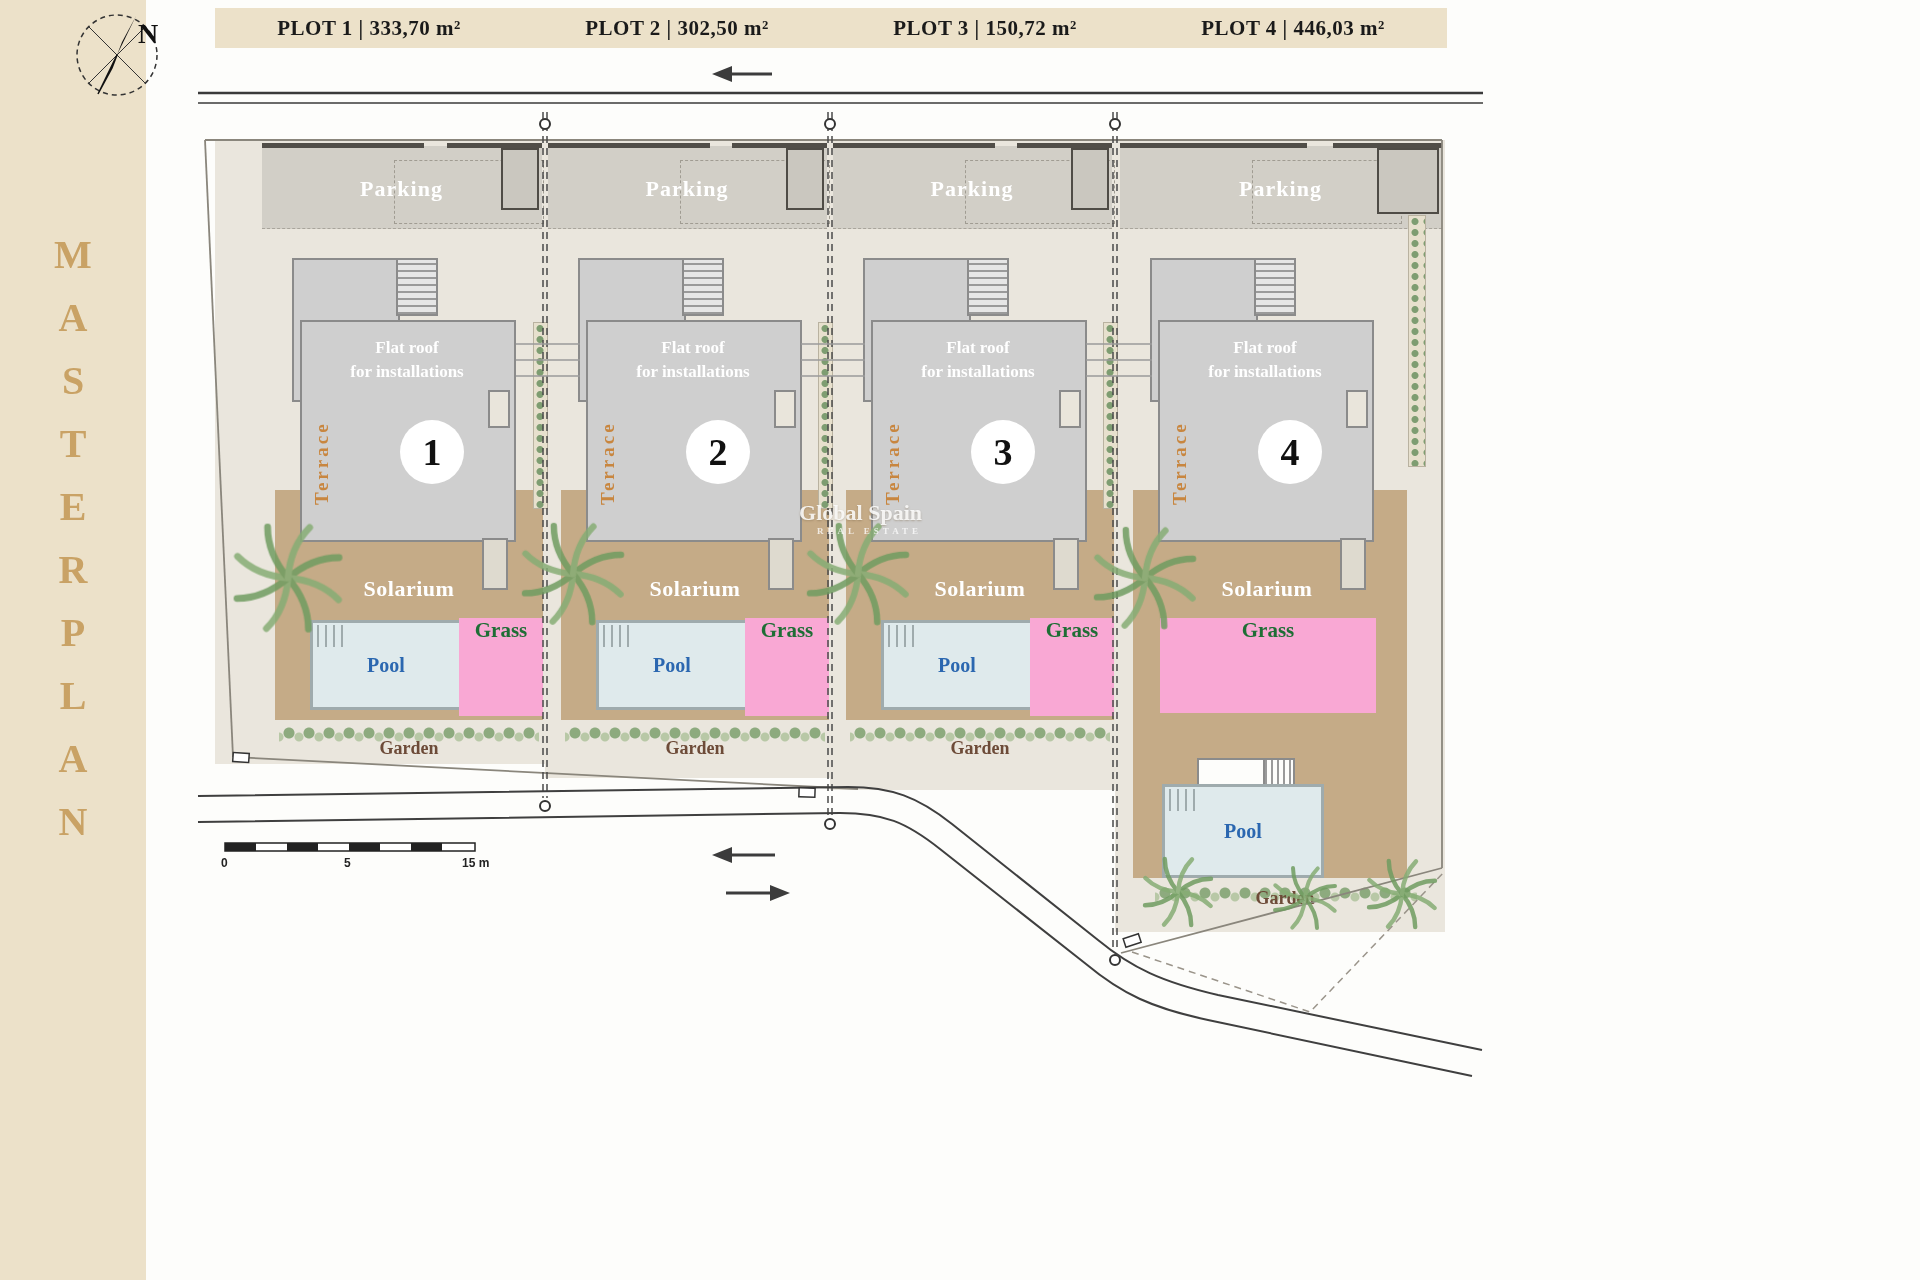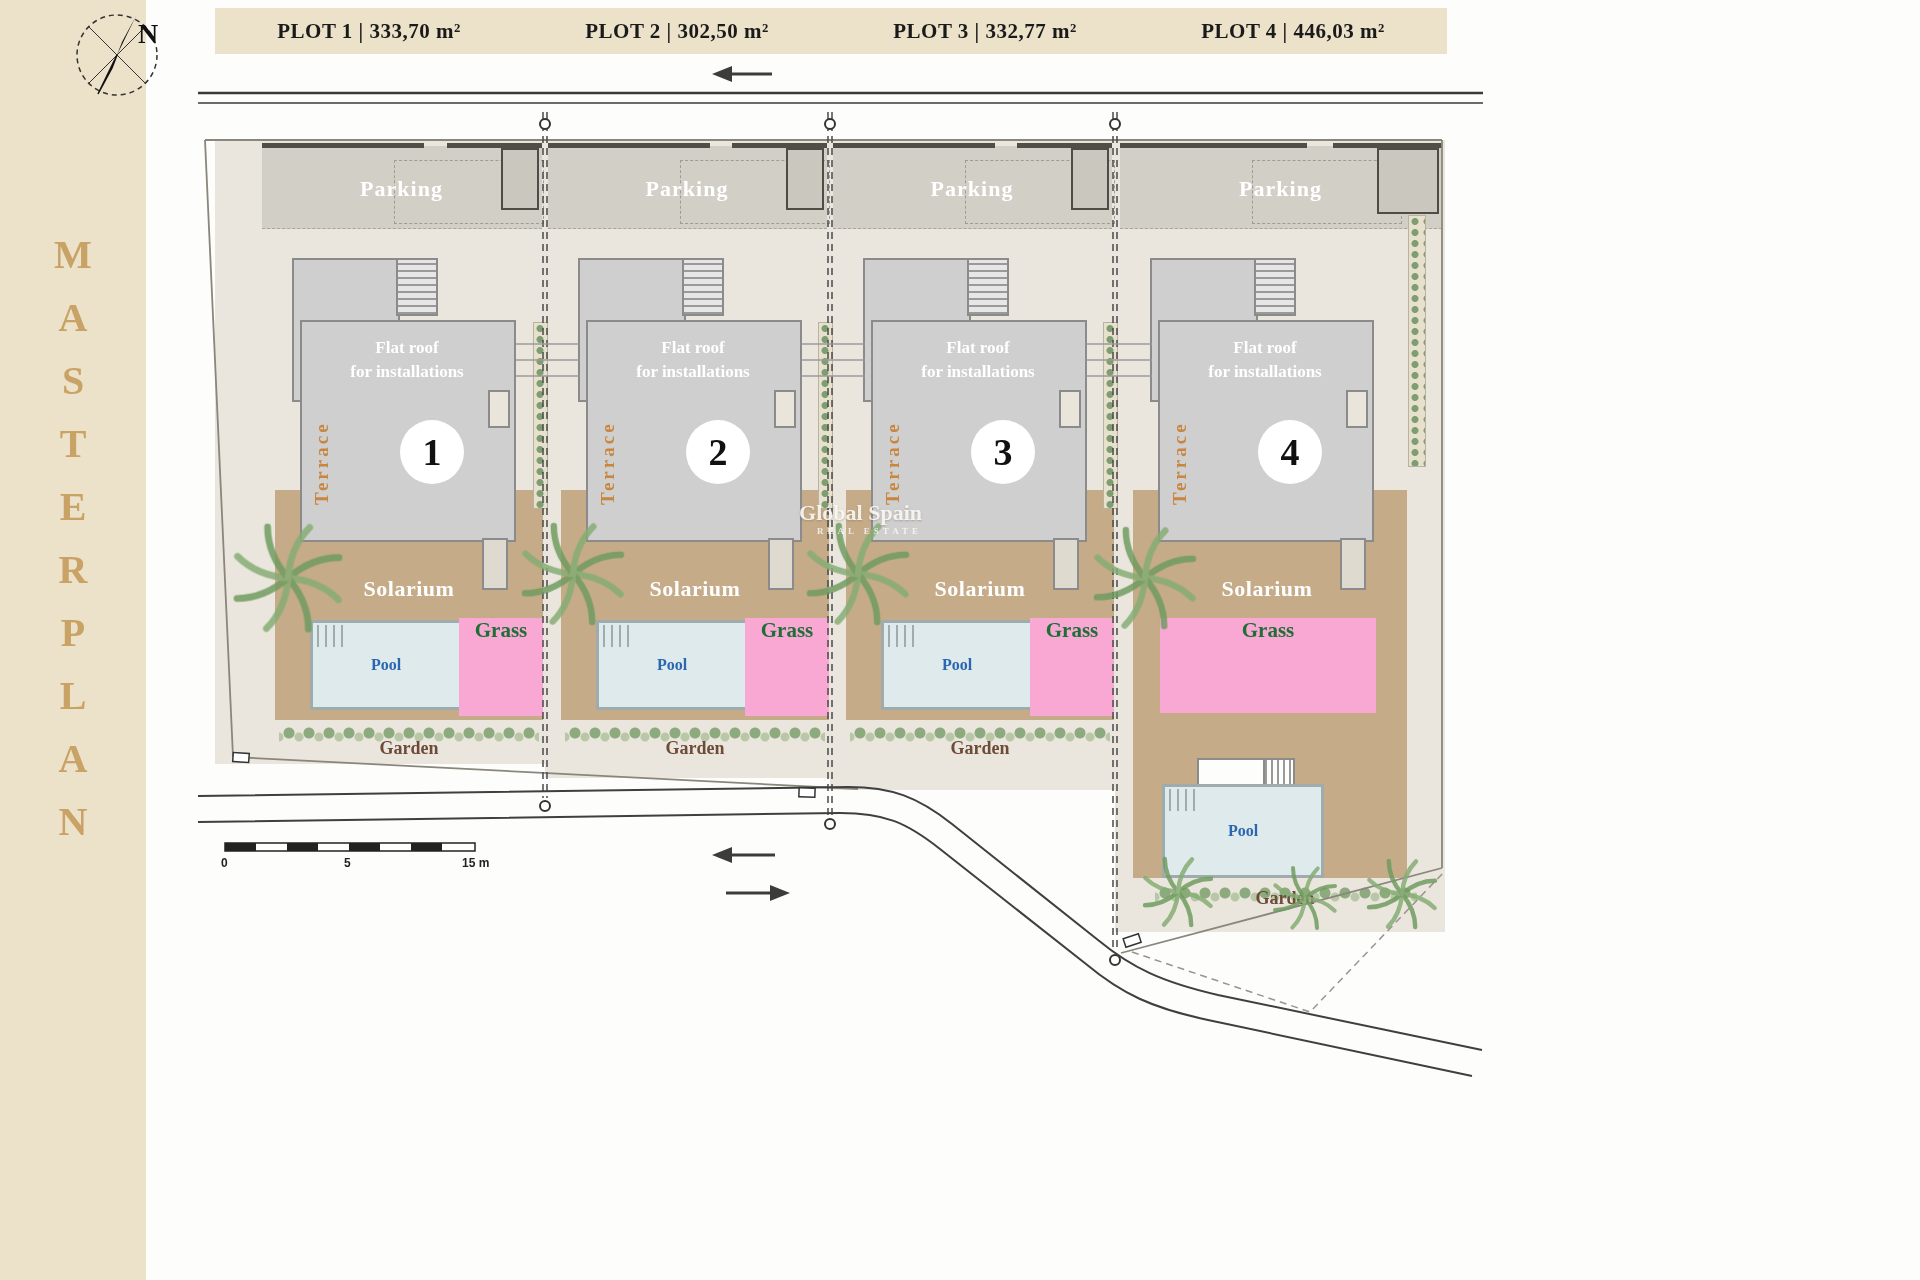--- a/index.html
+++ b/index.html
@@ -6,21 +6,21 @@
   #canvas{position:relative;width:1920px;height:1280px;background:#fdfdfb;overflow:hidden;
           font-family:"Liberation Serif","DejaVu Serif",serif;}
 
   
   #sidebar{position:absolute;left:0;top:0;width:146px;height:1280px;background:#ece1c9;}
   #sidebar-title{position:absolute;top:232px;left:50%;transform:translateX(-50%);
     writing-mode:vertical-lr;text-orientation:upright;font-size:40px;font-weight:bold;
     letter-spacing:18px;color:#c9a265;}
 
   
-  #header-bar{position:absolute;left:215px;top:8px;width:1232px;height:46px;background:#ece1c9;
+  #header-bar{position:absolute;left:215px;top:8px;width:1232px;height:40px;background:#ece1c9;
     display:flex;align-items:center;}
   .header-cell{flex:1;text-align:center;font-size:21px;font-weight:bold;color:#1a1a1a;letter-spacing:.5px;}
   #compass-n{position:absolute;left:138px;top:18px;font-size:28px;font-weight:bold;color:#111;}
 
   
   .plot{position:absolute;top:140px;background:#eae6dd;}
   #plot1{left:215px;width:330px;height:624px;--bx:44px;}
   #plot2{left:545px;width:285px;height:638px;--bx:0px;}
   #plot3{left:830px;width:285px;height:650px;--bx:0px;}
   #plot4{left:1115px;width:330px;height:792px;--bx:2px;}
@@ -51,21 +51,21 @@
     background:#fff;color:#111;font-size:38px;font-weight:bold;display:flex;align-items:center;justify-content:center;}
   .terrace{left:calc(52px + var(--bx));top:256px;height:134px;width:26px;writing-mode:vertical-rl;
     transform:rotate(180deg);text-align:center;color:#c8863f;font-size:19px;font-weight:bold;letter-spacing:3px;}
   .vent{left:calc(229px + var(--bx));top:250px;width:18px;height:34px;background:#e9e5db;border:2px solid #8b8b8b;}
   .chimney{left:calc(223px + var(--bx));top:398px;width:22px;height:48px;background:#dedacf;border:2px solid #8b8b8b;}
 
   .pool{left:calc(51px + var(--bx));top:480px;width:146px;height:84px;background:#dfeaec;border:3px solid #9fabad;}
   .pool-steps{position:absolute;left:4px;top:2px;width:26px;height:22px;
     background:repeating-linear-gradient(90deg,#9fabad 0 2px,transparent 2px 8px);}
   .pool-label{position:absolute;inset:0;display:flex;align-items:center;justify-content:center;
-    color:#2b67b0;font-size:16px;font-weight:bold;}
+    color:#2b67b0;font-size:20px;font-weight:bold;}
   .grass{left:calc(200px + var(--bx));top:478px;width:84px;height:98px;background:#f9a8d4;
     display:flex;justify-content:center;}
   .grass-label{color:#1e6e35;font-size:21px;font-weight:bold;}
   #plot4 .grass{left:45px;top:478px;width:216px;height:95px;}
 
   .plants-row{left:calc(20px + var(--bx));top:582px;width:260px;height:22px;
     background-image:radial-gradient(circle at 50% 55%,rgba(110,150,95,.75) 0 5px,rgba(110,150,95,0) 6px),
                      radial-gradient(circle at 50% 55%,rgba(150,180,130,.6) 0 4px,rgba(150,180,130,0) 5px);
     background-size:20px 20px,20px 20px;background-position:0 0,10px 4px;background-repeat:repeat-x;}
   .garden-label{left:calc(16px + var(--bx));top:598px;width:268px;text-align:center;color:#6d4b38;
@@ -108,21 +108,21 @@
 
 <div id="canvas">
 
   <aside id="sidebar">
     <div id="sidebar-title">MASTERPLAN</div>
   </aside>
 
   <header id="header-bar">
     <div class="header-cell">PLOT 1 | 333,70 m²</div>
     <div class="header-cell">PLOT 2 | 302,50 m²</div>
-    <div class="header-cell">PLOT 3 | 332,77 m²</div>
+    <div class="header-cell">PLOT 3 | 150,72 m²</div>
     <div class="header-cell">PLOT 4 | 446,03 m²</div>
   </header>
 
   <div class="plot" id="plot1">
     <div class="parking"></div>
     <div class="wall"></div>
     <div class="park-space"></div>
     <div class="depot"></div>
     <div class="parking-label">Parking</div>
     <div class="solarium"></div>

